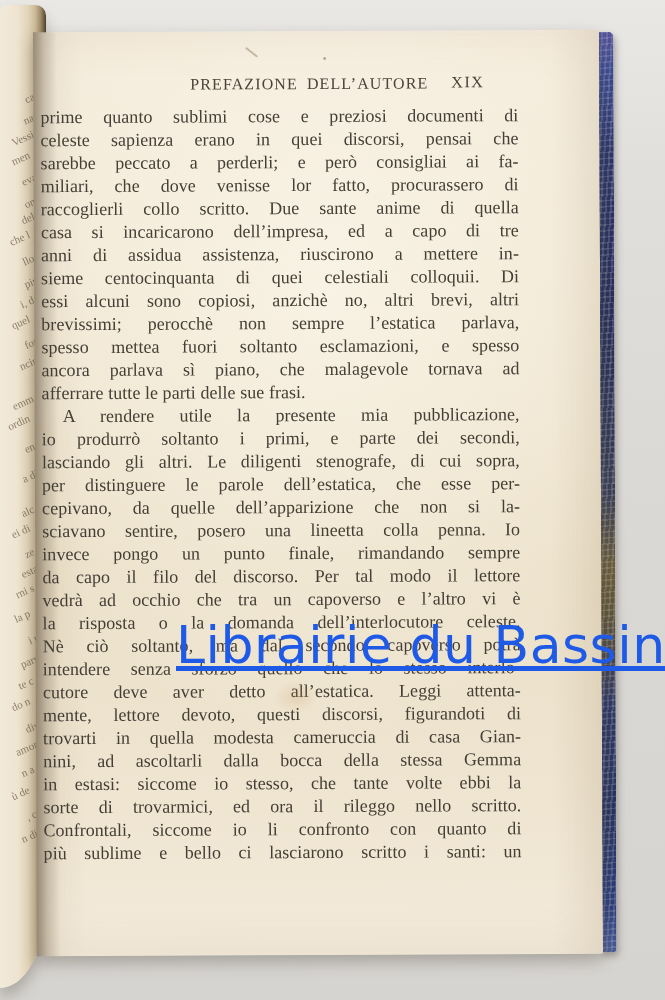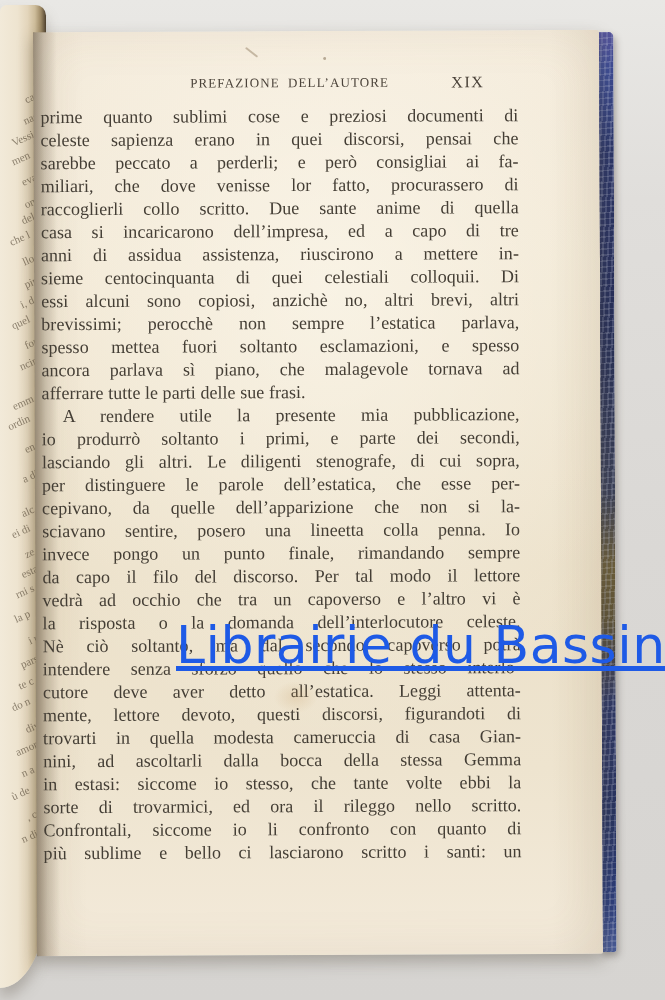--- a/index.html
+++ b/index.html
@@ -39,21 +39,21 @@
       radial-gradient(95% 70% at 52% 28%, rgba(255,252,243,0.55), rgba(255,252,243,0) 70%),
       linear-gradient(90deg, rgba(120,95,60,0.16) 0, rgba(120,95,60,0.04) 4%, rgba(120,95,60,0) 9%, rgba(120,95,60,0) 91%, rgba(120,95,60,0.08) 100%),
       linear-gradient(180deg,#f4ebdb 0%,#f1e7d3 28%,#ece1ca 58%,#eee4cf 80%,#f3eada 100%);
     box-shadow:0 7px 16px rgba(95,88,75,0.40), inset 0 0 50px rgba(140,110,70,0.10);
   }
   .page::before{ 
     content:"";position:absolute;left:0;top:0;bottom:0;width:24px;
     background:linear-gradient(90deg,rgba(58,44,26,0.42),rgba(58,44,26,0.16) 45%,rgba(58,44,26,0) 100%);
   }
   .running-title{
-    position:absolute;left:157px;top:44px;font-size:13px;
+    position:absolute;left:157px;top:44px;font-size:16px;
     letter-spacing:1.1px;word-spacing:4px;color:#4b433a;white-space:nowrap;
   }
   .folio{
     position:absolute;left:418px;top:43px;font-size:16px;
     letter-spacing:1.6px;color:#4b433a;
   }
   .body-text{
     position:absolute;left:7px;top:74px;width:478px;
     font-size:18px;line-height:23px;color:#443e35;
   }

